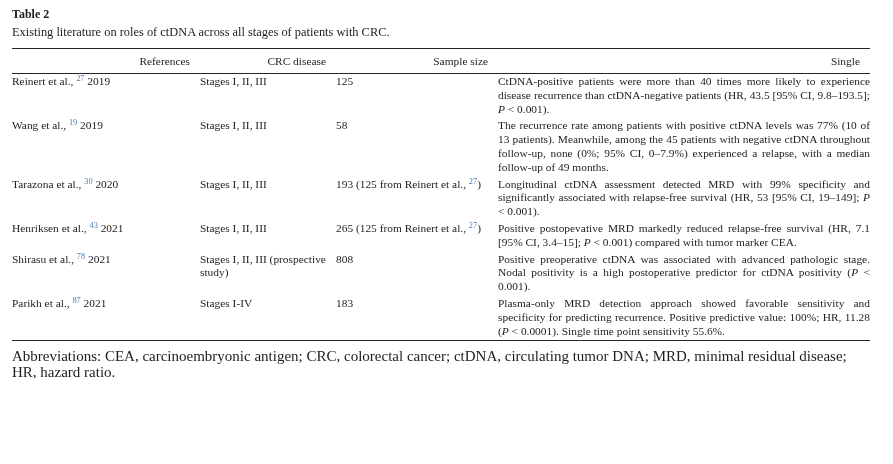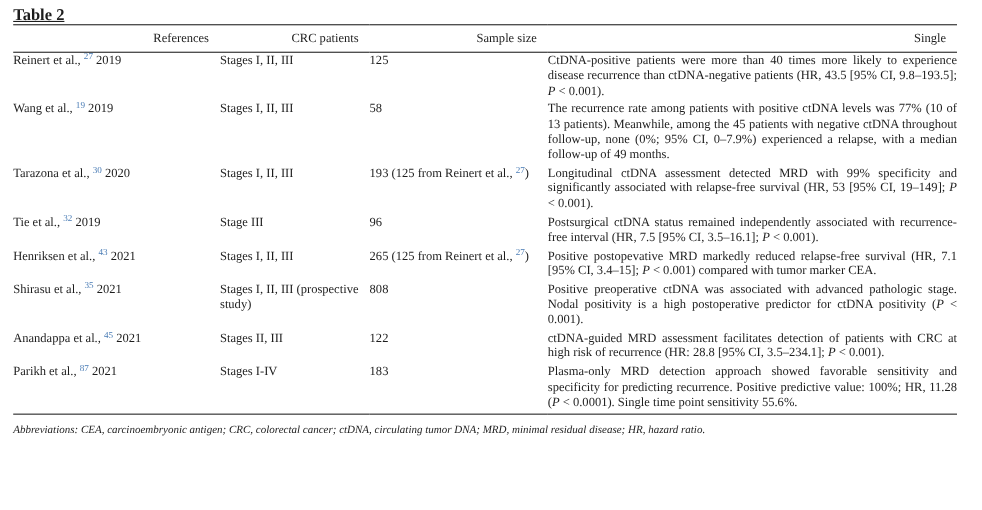--- a/index.html
+++ b/index.html
@@ -11,21 +11,21 @@
   *{ box-sizing:border-box; }
   html,body{ margin:0; padding:0; }
   body{
     width:893px; height:464px; overflow:hidden;
     background:var(--bg);
     color:var(--text);
     font-family:"Liberation Serif", serif;
   }
   .page{ padding:6px 23px 0 12px; }
   .table-title{
-    font-size:15px; font-weight:bold; line-height:16px;text-decoration:underline;
+    font-size:12px; font-weight:bold; line-height:16px;
   }
   .table-caption{
     font-size:12.4px; line-height:17px; margin-top:2px; margin-bottom:7px;
   }
   table.lit{
     width:858px; border-collapse:collapse; table-layout:fixed;
     border-top:1.5px solid var(--rule);
     border-bottom:1.5px solid var(--rule);
   }
   col.c-ref{ width:188px; }
@@ -44,40 +44,41 @@
     text-align:justify; padding-right:0;
   }
   sup.ref{
     font-size:8.3px; line-height:0; color:var(--link);
     vertical-align:baseline; position:relative; top:-4px;
     cursor:pointer;
     margin-top:19px;
   }
   td.results i{ font-style:italic; }
   .footnote{
-    font-size:10px; line-height:16px; margin-top:7px;font-style:italic;
+    font-size:15px; line-height:16px; margin-top:7px;
   }
 </style>
 </head>
 <body>
 
 <div class="page">
   <div class="table-title">Table 2</div>
+  <div class="table-caption">Existing literature on roles of ctDNA across all stages of patients with CRC.</div>
 
   <table class="lit">
     <colgroup>
       <col class="c-ref">
         <col class="c-set">
         <col class="c-size">
         <col>
     </colgroup>
     <thead>
       <tr>
         <th>References</th>
-        <th>CRC patients</th>
+        <th>CRC disease</th>
         <th>Sample size</th>
         <th>Single</th>
       </tr>
     </thead>
     <tbody id="table-body">
         <tr>
           <td>Reinert et al., <sup class="ref">27</sup> 2019</td>
           <td>Stages I, II, III</td>
           <td>125</td>
           <td class="results">CtDNA-positive patients were more than 40 times more likely to experience disease recurrence than ctDNA-negative patients (HR, 43.5 [95% CI, 9.8–193.5]; <i>P</i> &lt; 0.001).</td>
@@ -88,42 +89,30 @@
           <td>58</td>
           <td class="results">The recurrence rate among patients with positive ctDNA levels was 77% (10 of 13 patients). Meanwhile, among the 45 patients with negative ctDNA throughout follow-up, none (0%; 95% CI, 0–7.9%) experienced a relapse, with a median follow-up of 49 months.</td>
         </tr>
         <tr>
           <td>Tarazona et al., <sup class="ref">30</sup> 2020</td>
           <td>Stages I, II, III</td>
           <td>193 (125 from Reinert et al., <sup class="ref">27</sup>)</td>
           <td class="results">Longitudinal ctDNA assessment detected MRD with 99% specificity and significantly associated with relapse-free survival (HR, 53 [95% CI, 19–149]; <i>P</i> &lt; 0.001).</td>
         </tr>
         <tr>
-          <td>Tie et al., <sup class="ref">32</sup> 2019</td>
-          <td>Stage III</td>
-          <td>96</td>
-          <td class="results">Postsurgical ctDNA status remained independently associated with recurrence-free interval (HR, 7.5 [95% CI, 3.5–16.1]; <i>P</i> &lt; 0.001).</td>
-        </tr>
-        <tr>
           <td>Henriksen et al., <sup class="ref">43</sup> 2021</td>
           <td>Stages I, II, III</td>
           <td>265 (125 from Reinert et al., <sup class="ref">27</sup>)</td>
           <td class="results">Positive postopevative MRD markedly reduced relapse-free survival (HR, 7.1 [95% CI, 3.4–15]; <i>P</i> &lt; 0.001) compared with tumor marker CEA.</td>
         </tr>
         <tr>
-          <td>Shirasu et al., <sup class="ref">35</sup> 2021</td>
+          <td>Shirasu et al., <sup class="ref">78</sup> 2021</td>
           <td>Stages I, II, III (prospective study)</td>
           <td>808</td>
           <td class="results">Positive preoperative ctDNA was associated with advanced pathologic stage. Nodal positivity is a high postoperative predictor for ctDNA positivity (<i>P</i> &lt; 0.001).</td>
-        </tr>
-        <tr>
-          <td>Anandappa et al., <sup class="ref">45</sup> 2021</td>
-          <td>Stages II, III</td>
-          <td>122</td>
-          <td class="results">ctDNA-guided MRD assessment facilitates detection of patients with CRC at high risk of recurrence (HR: 28.8 [95% CI, 3.5–234.1]; <i>P</i> &lt; 0.001).</td>
         </tr>
         <tr>
           <td>Parikh et al., <sup class="ref">87</sup> 2021</td>
           <td>Stages I-IV</td>
           <td>183</td>
           <td class="results">Plasma-only MRD detection approach showed favorable sensitivity and specificity for predicting recurrence. Positive predictive value: 100%; HR, 11.28 (<i>P</i> &lt; 0.0001). Single time point sensitivity 55.6%.</td>
         </tr>
       </tbody>
   </table>
 

